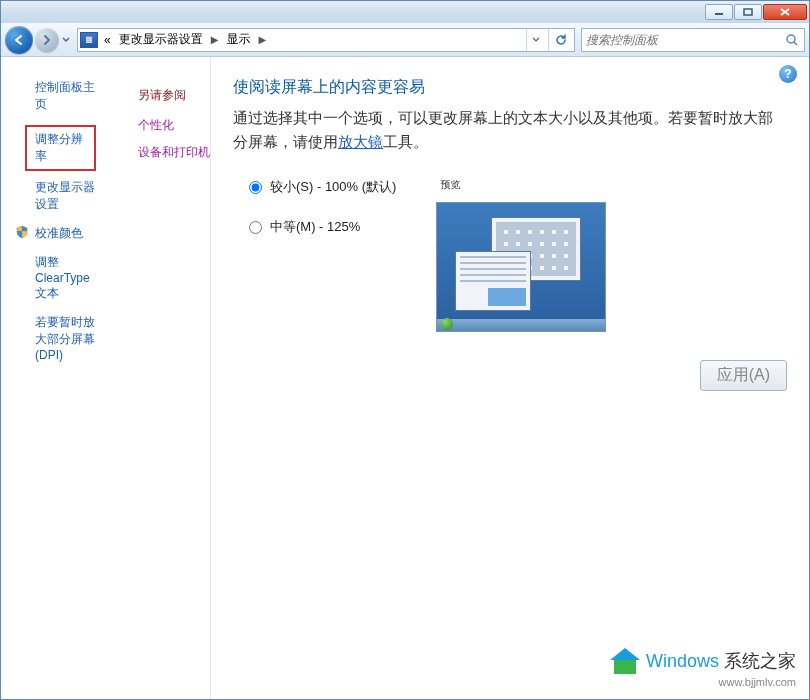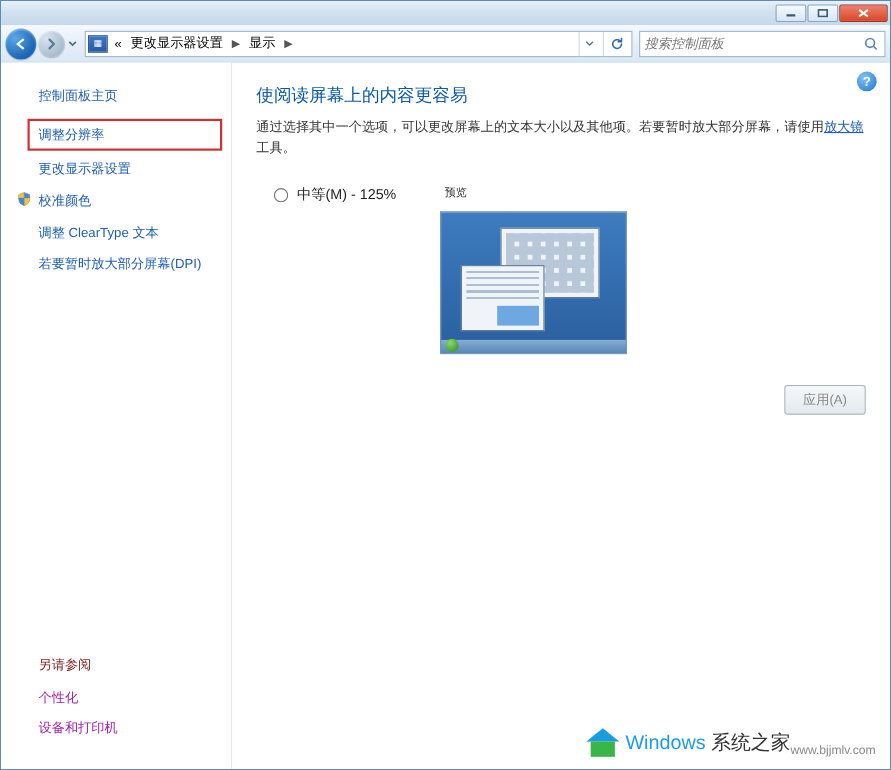--- a/index.html
+++ b/index.html
@@ -124,21 +124,21 @@
       display: flex;
       position: relative;
       background: #fff;
     }
     .sidebar {
       width: 210px;
       background: #fff;
       border-right: 1px solid #e2e8ee;
       padding: 18px 0 0 0;
       display:flex;
-      flex-direction:column;
+      flex-direction:row;
     }
     .sidebar-inner { flex:1; }
     .side-home {
       color: #1e5fb4;
       padding: 4px 8px 10px 34px;
       font-size: 12px;
     }
     .side-link {
       color: #1e5fb4;
       padding: 6px 8px 6px 34px;
@@ -186,21 +186,21 @@
       cursor:pointer;
     }
     .main h1 {
       color: #0b5aa8;
       font-weight: normal;
       font-size: 16px;
       margin-bottom: 8px;
     }
     .main .desc {
       color: #333;
-      font-size: 12px;
+      font-size: 15px;
       line-height: 1.6;
       margin-bottom: 24px;
     }
     .main .desc a { color: #1e5fb4; text-decoration: underline; cursor:pointer; }
     .options-row {
       display: flex;
       gap: 40px;
     }
     .radio-col {
       display:flex;
@@ -262,29 +262,29 @@
       justify-content:flex-end;
       margin-top: 28px;
     }
     .apply-btn {
       padding: 4px 16px;
       border: 1px solid #a8b4be;
       background: linear-gradient(to bottom, #f6f8fa, #e4e9ee);
       border-radius: 3px;
       color: #888;
       cursor: default;
-      font-size:12px;
+      font-size:16px;
     }
     
     .watermark {
       position: absolute;
       bottom: 12px;
       right: 14px;
       display:flex;
-      flex-direction:row;
+      flex-direction:column;
       align-items:flex-end;
       pointer-events:none;
     }
     .wm-row { display:flex; align-items:center; gap:6px; }
     .wm-logo {
       width:30px;height:26px;position:relative;
     }
     .wm-logo .roof {
       position:absolute;top:0;left:0;width:0;height:0;
       border-left:15px solid transparent;border-right:15px solid transparent;
@@ -409,20 +409,24 @@
     <div class="main">
       <div class="help-btn">?</div>
       <h1>使阅读屏幕上的内容更容易</h1>
       <p class="desc">
         <span>通过选择其中一个选项，可以更改屏幕上的文本大小以及其他项。若要暂时放大部分屏幕，请使用</span><a>放大镜</a><span>工具。</span>
       </p>
 
       <div class="options-row">
         <div class="radio-col">
           <label class="radio-item">
+            <input type="radio" name="scale" checked="" style="">
+            <span>较小(S) - 100% (默认)</span>
+          </label>
+          <label class="radio-item">
             <input type="radio" name="scale" style="">
             <span>中等(M) - 125%</span>
           </label>
         </div>
         <div class="preview-col">
           <div class="preview-title">预览</div>
           <div class="preview-box">
             <div class="pv-win1"></div>
             <div class="pv-win2"></div>
             <div class="pv-taskbar"></div>

